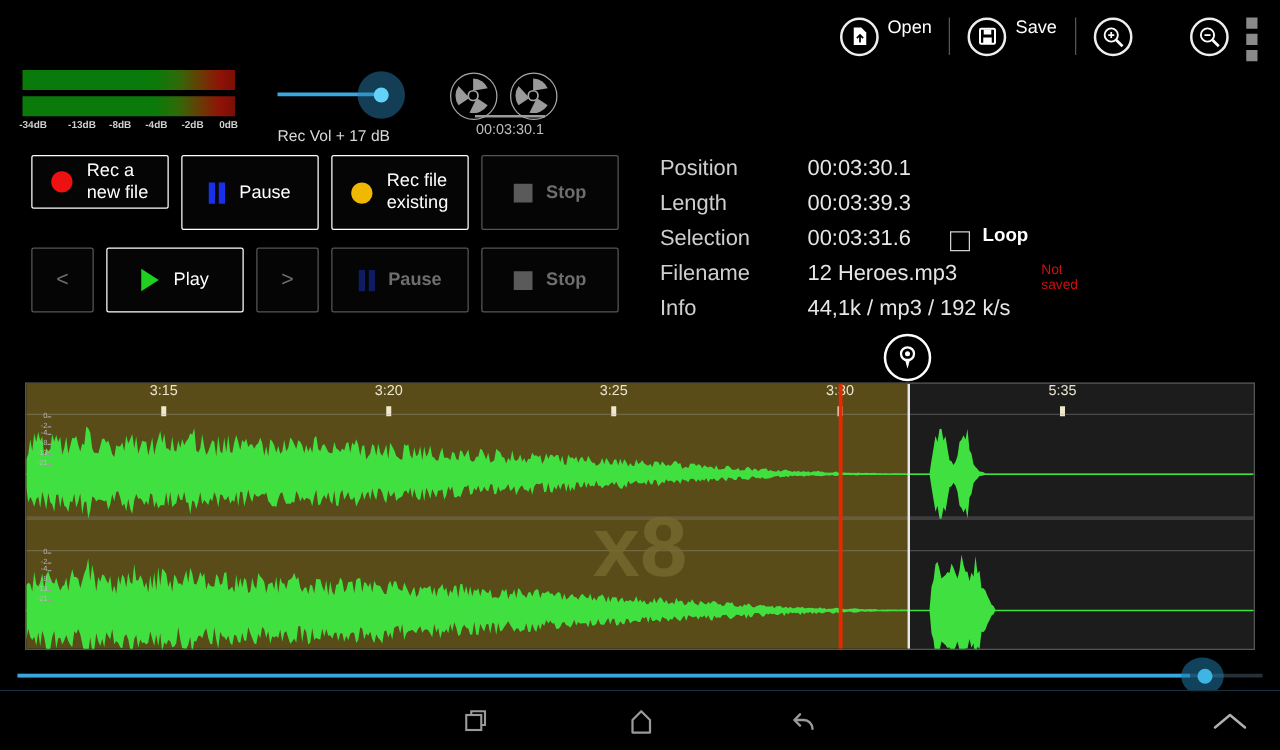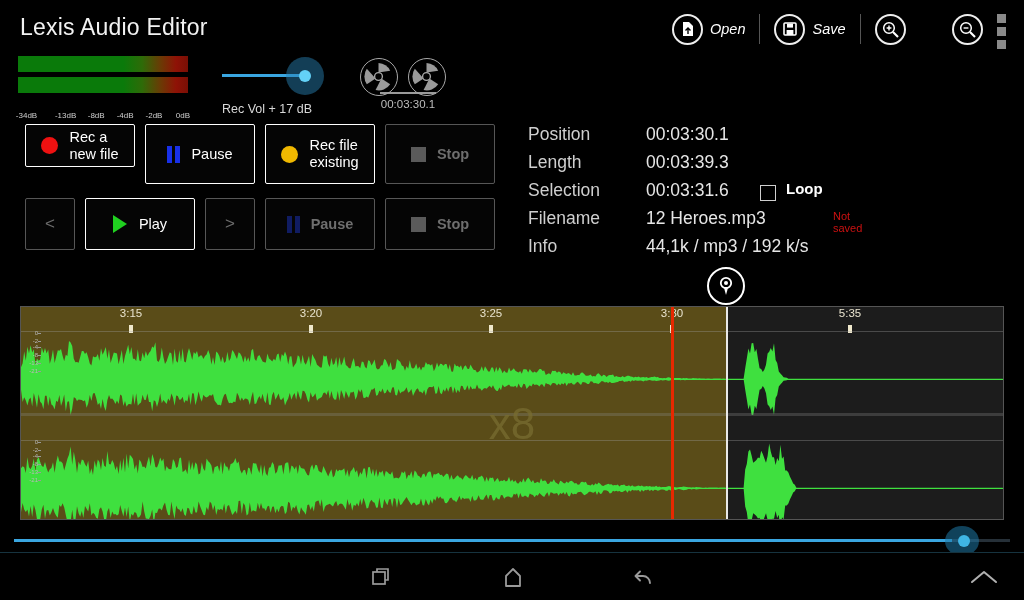--- a/index.html
+++ b/index.html
@@ -8,34 +8,34 @@
     width:1024px; height:600px; position:relative; overflow:hidden;
     font-family:"Liberation Sans", sans-serif; color:#e8e8e8;
     -webkit-font-smoothing:antialiased;
   }
 
   
   #topbar{ position:absolute; left:0; top:0; width:1024px; height:58px; background:#000; }
   #app-title{ position:absolute; left:20px; top:14px; font-size:23px; color:#f2f2f2; font-weight:400; letter-spacing:.2px; }
 
   .tb-group{ position:absolute; top:8px; display:flex; align-items:center; height:42px; }
-  .tb-btn{ display:flex; align-items:center; gap:7px; cursor:pointer;font-style:italic; }
+  .tb-btn{ display:flex; align-items:flex-start; gap:7px; cursor:pointer; }
   .circ{ width:31px; height:31px; border-radius:50%; border:2px solid #eee; display:flex; align-items:center; justify-content:center; }
   .tb-label{ font-size:14.5px; color:#fff; }
   .tb-sep{ width:1px; height:30px; background:#555; margin:0 14px; }
 
   #menu-dots{ position:absolute; right:18px; top:14px; width:9px; cursor:pointer; }
   #menu-dots i{ display:block; width:9px; height:9px; background:#8a8a8a; margin-bottom:4px; }
 
   
   #meters{ position:absolute; left:18px; top:56px; width:170px; }
   .meter-bar{ width:170px; height:16px; background:linear-gradient(to right,#0a7a0a 0%,#0a7a0a 62%,#2e6b08 73%,#6b3a05 84%,#8f1206 93%,#7a0f05 100%); }
   .meter-bar + .meter-bar{ margin-top:5px; }
   #meter-scale{ position:relative; height:13px; margin-top:2px; }
-  #meter-scale span{ position:absolute; font-size:8px; color:#cfcfcf; top:16px; transform:translateX(-50%); white-space:nowrap; }
+  #meter-scale span{ position:absolute; font-size:8px; color:#cfcfcf; top:0; transform:translateX(-50%); white-space:nowrap;font-weight:bold; }
 
   
   #recvol{ position:absolute; left:222px; top:60px; width:145px; }
   #rv-track{ position:absolute; left:0; top:14px; width:84px; height:3px; background:#3aa6e0; }
   #rv-halo{ position:absolute; left:64px; top:-3px; width:38px; height:38px; border-radius:50%; background:rgba(40,130,180,.48); }
   #rv-thumb{ position:absolute; left:77px; top:10px; width:12px; height:12px; border-radius:50%; background:#63d2f7; }
   #rv-label{ position:absolute; left:0; top:42px; width:130px; text-align:left; font-size:12.5px; color:#d8d8d8; white-space:nowrap; }
 
   
   #reels{ position:absolute; left:360px; top:58px; width:96px; }
@@ -81,41 +81,40 @@
   #sel-region{ position:absolute; left:0; top:0; height:100%; background:#5a4c18; }
   .chan{ position:absolute; left:0; width:100%; }
   .chan .zeroline{ position:absolute; left:0; width:100%; height:1px; background:#3fe03f; }
   .chan svg{ position:absolute; left:0; top:0; display:block; }
   .dbscale{ position:absolute; left:0; width:20px; }
   .dbscale span{ position:absolute; font-size:6px; color:#b9b9b9; right:3px; transform:translateY(-50%); white-space:nowrap; }
   .dbtick{ position:absolute; right:0; width:3px; height:1px; background:#9a9a9a; }
   .gridline{ position:absolute; left:0; width:100%; height:1px; background:rgba(160,160,160,.35); }
   #chan-div{ position:absolute; left:0; top:106px; width:100%; height:3px; background:rgba(140,140,140,.3); }
   #watermark{ position:absolute; left:0; top:92px; width:100%; text-align:center;
-              font-size:44px; font-weight:normal; color:rgba(120,108,48,.75); }
+              font-size:68px; font-weight:bold; color:rgba(120,108,48,.75); }
   #playhead{ position:absolute; top:0; width:3px; height:100%; background:#e82800; z-index:4; }
   #selend{ position:absolute; top:0; width:2px; height:100%; background:#e8e8e8; z-index:4; }
 
   
   #hscroll{ position:absolute; left:0; top:530px; width:1024px; height:20px; }
   #hs-track{ position:absolute; left:14px; top:9px; width:996px; height:3px; background:#263038; }
   #hs-fill{ position:absolute; left:14px; top:9px; width:938px; height:3px; background:#3aa6e0; }
   #hs-halo{ position:absolute; left:945px; top:-4px; width:34px; height:30px; border-radius:50%; background:rgba(30,120,165,.55); }
   #hs-thumb{ position:absolute; left:958px; top:5px; width:12px; height:12px; border-radius:50%; background:#3fb5e4; }
   #hs-rule{ position:absolute; left:0; top:22px; width:1024px; height:1px; background:#16333f; }
 
   
   #navbar{ position:absolute; left:0; top:553px; width:1024px; height:47px; background:#000; }
   .navbtn{ position:absolute; top:6px; width:46px; height:36px; display:flex; align-items:center; justify-content:center; cursor:pointer; }
 </style>
 </head>
 <body>
 
 <div id="topbar">
-  <div id="app-title">Lexis Audio Editor</div>
 
   <div class="tb-group" style="left:672px;">
     <div class="tb-btn">
       <span class="circ">
         <svg width="16" height="16" viewBox="0 0 16 16">
             <path d="M3 1h6l4 4v10H3z" fill="#fff"></path>
             <path d="M8 13V7M5.5 9.5L8 7l2.5 2.5" stroke="#000" stroke-width="1.4" fill="none"></path>
           </svg>
       </span>
       <span class="tb-label">Open</span>

